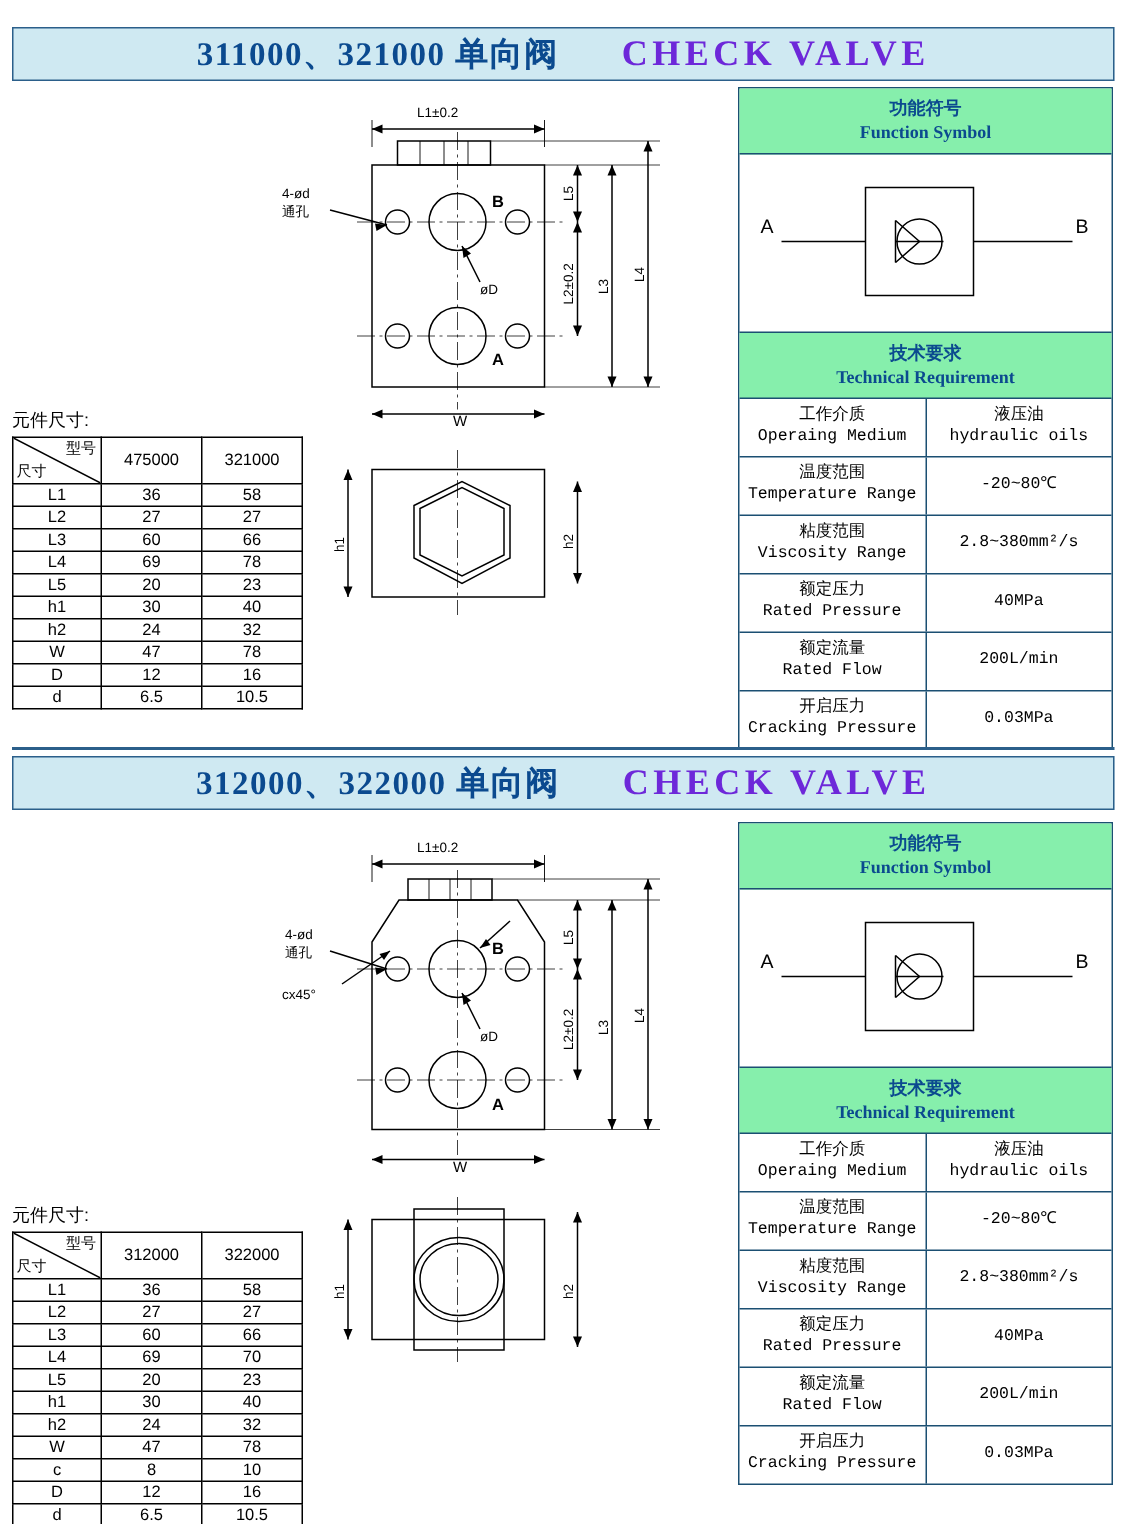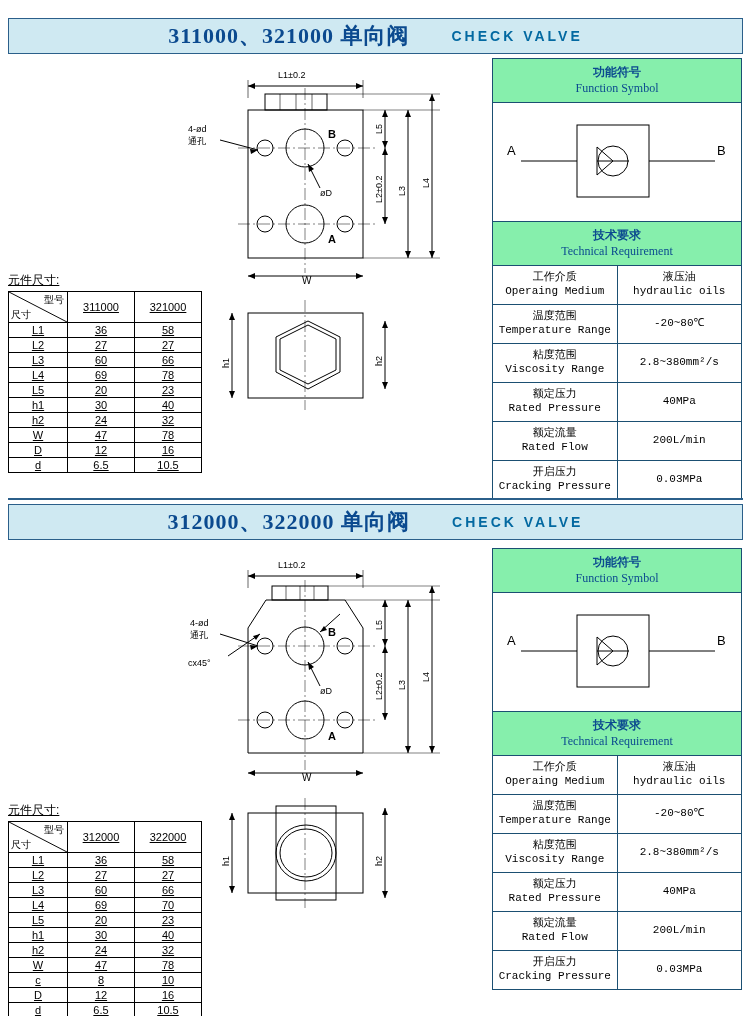--- a/index.html
+++ b/index.html
@@ -18,53 +18,53 @@
   }
   .banner .inner{
     display:flex;align-items:center;justify-content:center;
     height:100%;gap:42px;
   }
   .banner .cn{
     font-family:"Liberation Serif", serif;
     font-size:22px;font-weight:bold;color:#0b4a8f;letter-spacing:1px;
   }
   .banner .en{
-    font-family:Liberation Sans, sans-serif;
-    font-size:14px;font-weight:bold;color:#0369a1;letter-spacing:3px;
+    font-family:Liberation Serif, serif;
+    font-size:24px;font-weight:bold;color:#6d28d9;letter-spacing:3px;
   }
 
   
   .info{
     position:absolute;width:250px;border:1px solid #1b4f72;
     box-sizing:border-box;font-size:11px;
   }
   .info .hdr{
     background:#86efac;text-align:center;padding:5px 0 6px;
     border-bottom:1px solid #1b4f72;
   }
   .info .hdr .l1{font-size:12px;font-weight:bold;color:#0b4a8f;}
-  .info .hdr .l2{font-size:12px;font-weight:normal;color:#0b4a8f;font-family:"Liberation Serif",serif;}
+  .info .hdr .l2{font-size:12px;font-weight:bold;color:#0b4a8f;font-family:"Liberation Serif",serif;}
   .info .symbolbox{
     height:118px;border-bottom:1px solid #1b4f72;position:relative;
   }
   .info .row{
     display:flex;border-bottom:1px solid #1b4f72;min-height:38px;font-family:Liberation Mono, monospace;
   }
   .info .row:last-child{border-bottom:none;}
   .info .c1,.info .c2{
     display:flex;flex-direction:column;align-items:center;justify-content:center;
     text-align:center;line-height:1.25;padding:3px 2px;box-sizing:border-box;
   }
   .info .c1{width:125px;border-right:1px solid #1b4f72;}
   .info .c2{width:124px;}
   .info .cn-s{font-size:11px;}
   .info .en-s{font-size:11px;}
 
   
-  .dimwrap{position:absolute;text-decoration:underline;}
+  .dimwrap{position:absolute;}
   .dimtitle{font-size:12px;margin-bottom:2px;}
   table.dim{
     border-collapse:collapse;font-size:11px;
   }
   table.dim td{
     border:1px solid #000;text-align:center;height:14px;padding:0 2px;
     line-height:13px;
   }
   table.dim td.hcell{height:30px;position:relative;width:58px;padding:0;}
   table.dim td.model{width:62px;}
@@ -187,21 +187,21 @@
     <table class="dim">
       <tbody>
           <tr>
         <td class="hcell">
           <svg class="diag" viewBox="0 0 62 30" preserveAspectRatio="none">
                 <line x1="0" y1="0" x2="62" y2="30" stroke="#000" stroke-width="1"></line>
               </svg>
           <span class="hc-tr">型号</span>
           <span class="hc-bl">尺寸</span>
         </td>
-        <td class="model">311000</td>
+        <td class="model">475000</td>
         <td class="model">321000</td>
       </tr>
       <tr>
             <td>L1</td>
             <td>36</td>
             <td>58</td>
           </tr>
       <tr>
             <td>L2</td>
             <td>27</td>

